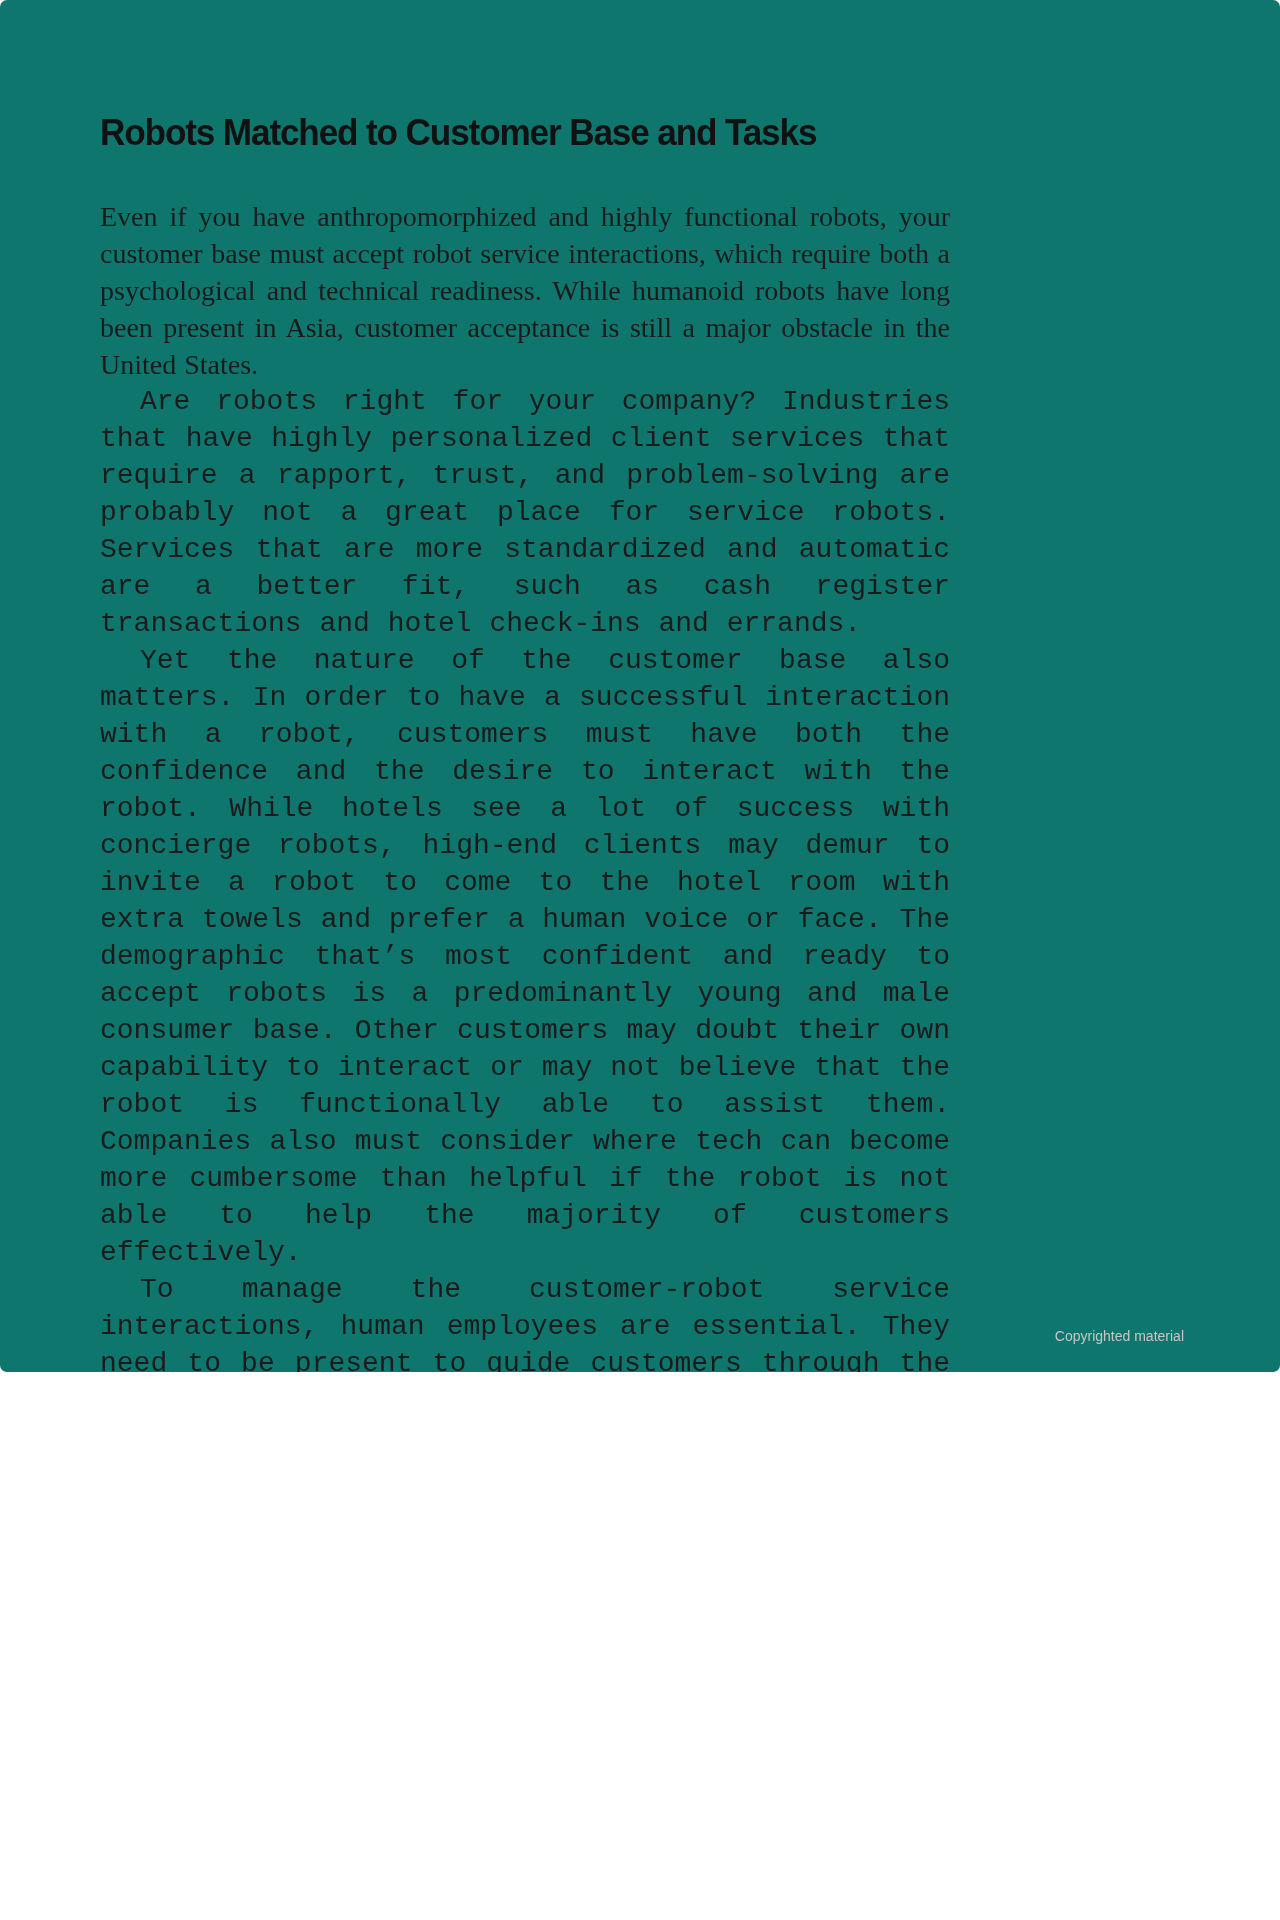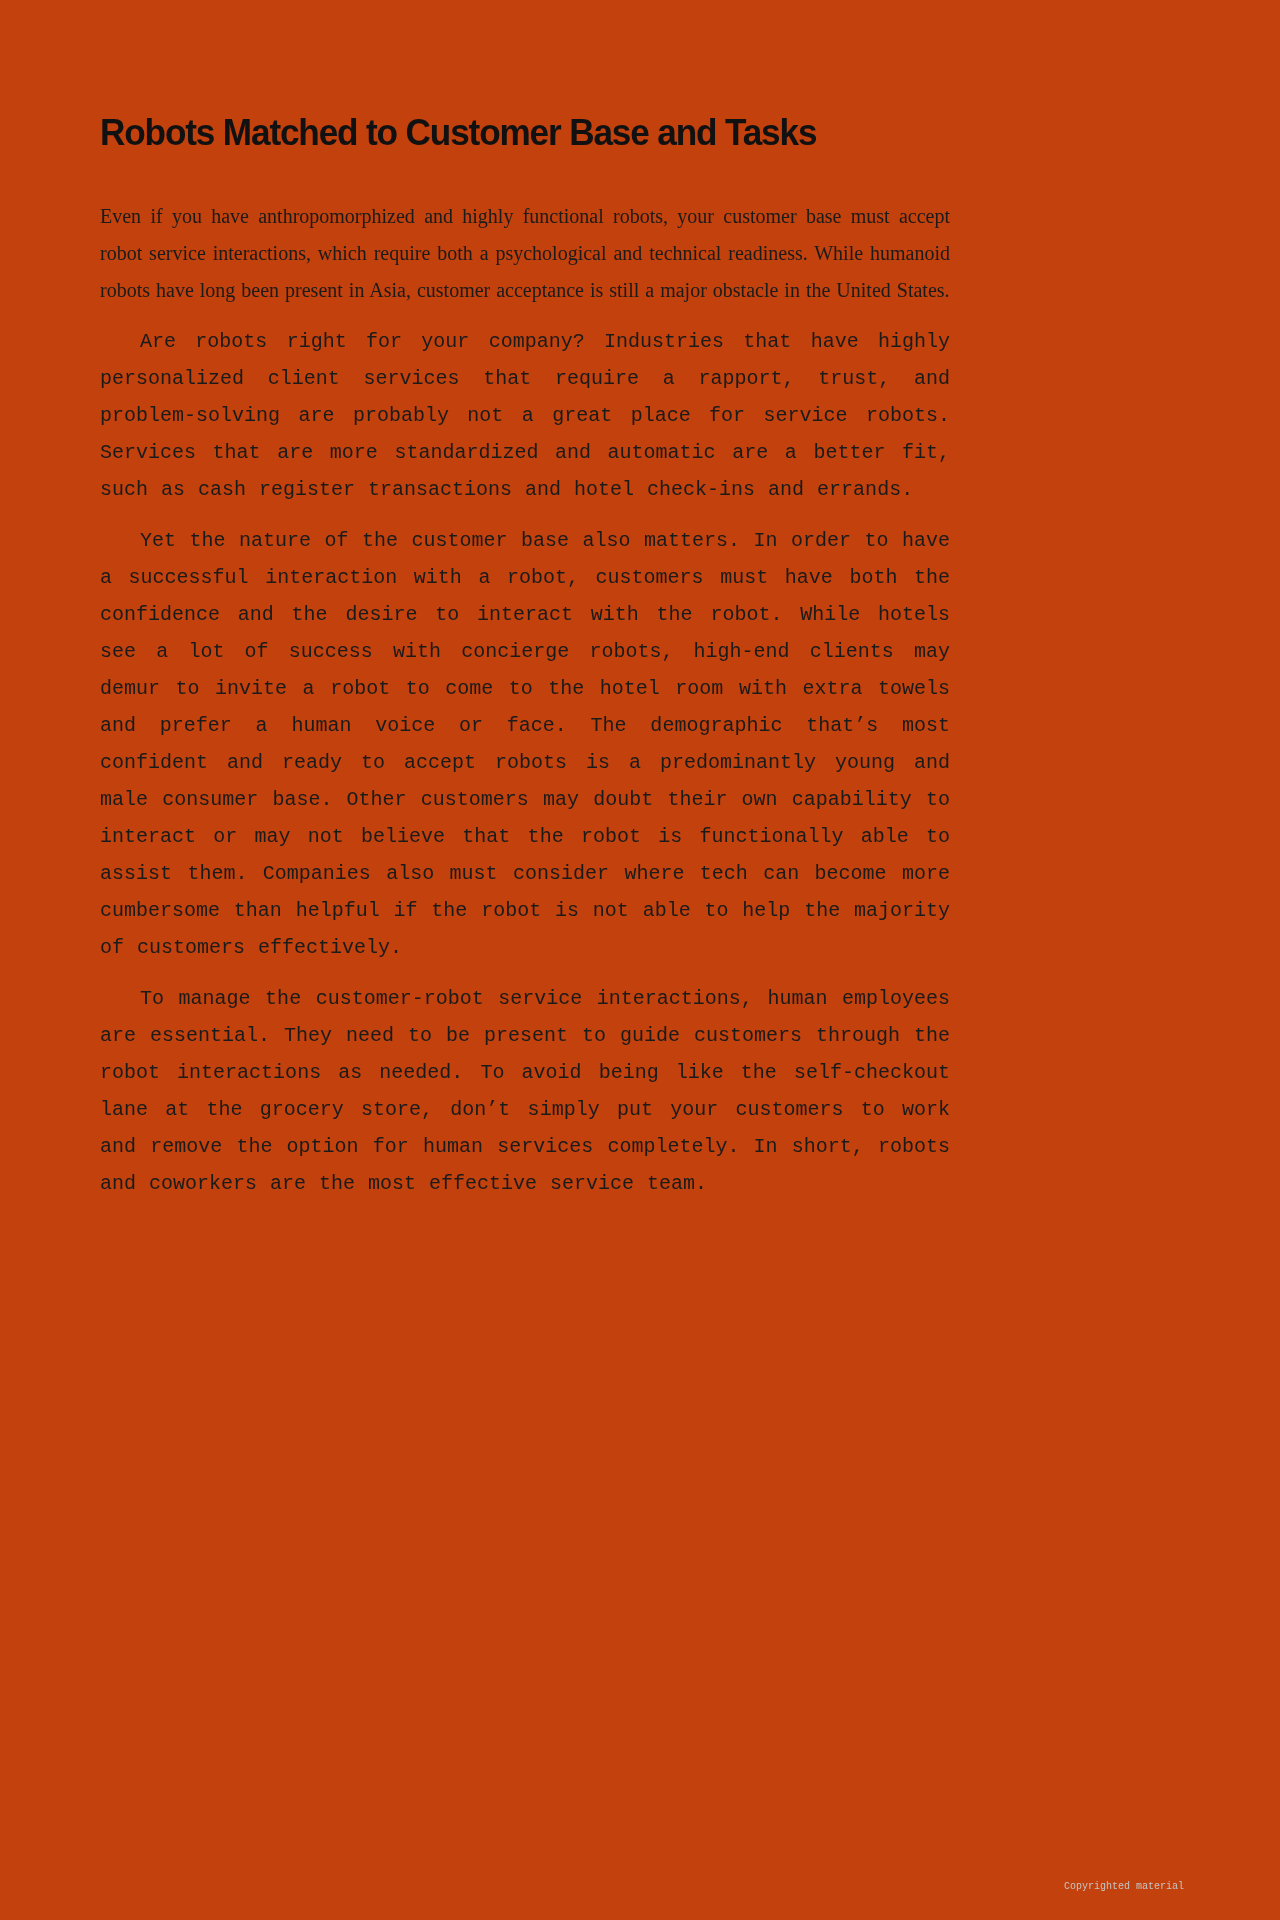--- a/index.html
+++ b/index.html
@@ -4,24 +4,25 @@
 <style>
   * { margin: 0; padding: 0; box-sizing: border-box; }
 
   html, body {
     background: #ffffff;
   }
 
   .page {
     position: relative;
     width: 1280px;
-    height: 1920px;
+    height: 1372px;
     margin: 0 auto;
-    background: #c2410c;
+    background: #0f766e;
     overflow: hidden;
+    border-radius: 7px;
   }
 
   .content {
     position: absolute;
     left: 100px;
     top: 112px;
     width: 850px;
   }
 
   .chapter-heading {
@@ -30,40 +31,39 @@
     font-size: 37px;
     letter-spacing: -1.2px;
     color: #111111;
     transform: scaleX(0.95);
     transform-origin: left center;
     margin-bottom: 44px;
   }
 
   .body-text p {
     font-family: "Liberation Serif", "DejaVu Serif", serif;
-    font-size: 20px;
+    font-size: 28px;
     line-height: 37px;
     color: #1b1b1b;
     text-align: justify;
     text-justify: inter-word;
     word-spacing: 1px;
-    margin-top: 14px;
   }
 
   .body-text p.indent {
     text-indent: 40px;
     font-family: Liberation Mono, monospace;
   }
 
   .watermark {
     position: absolute;
     right: 96px;
     bottom: 28px;
-    font-family: Liberation Mono, monospace;
-    font-size: 10px;
+    font-family: Liberation Sans, sans-serif;
+    font-size: 14px;
     color: #c6c6c6;
   }
 </style>
 </head>
 <body>
 
 <div class="page">
   <div class="content">
     <h1 class="chapter-heading">Robots Matched to Customer Base and Tasks</h1>
 

